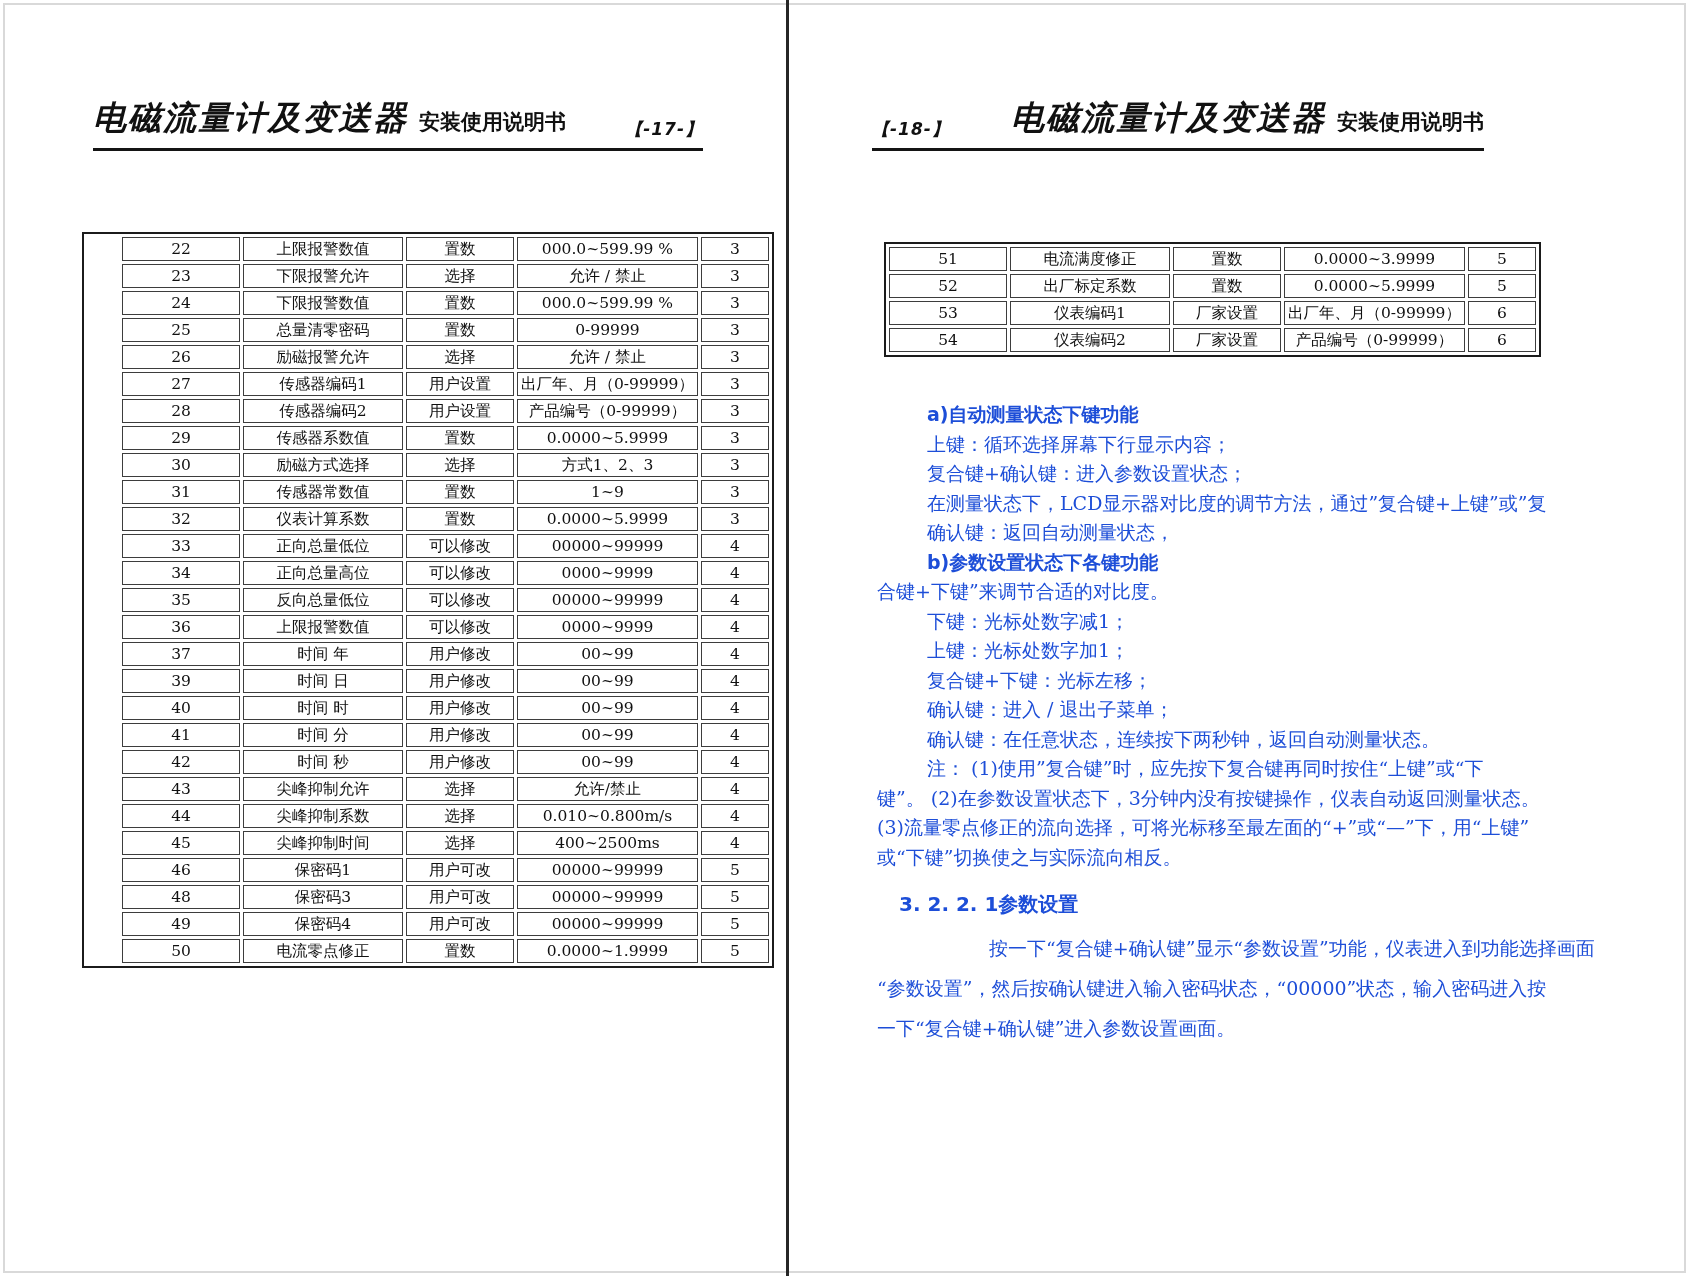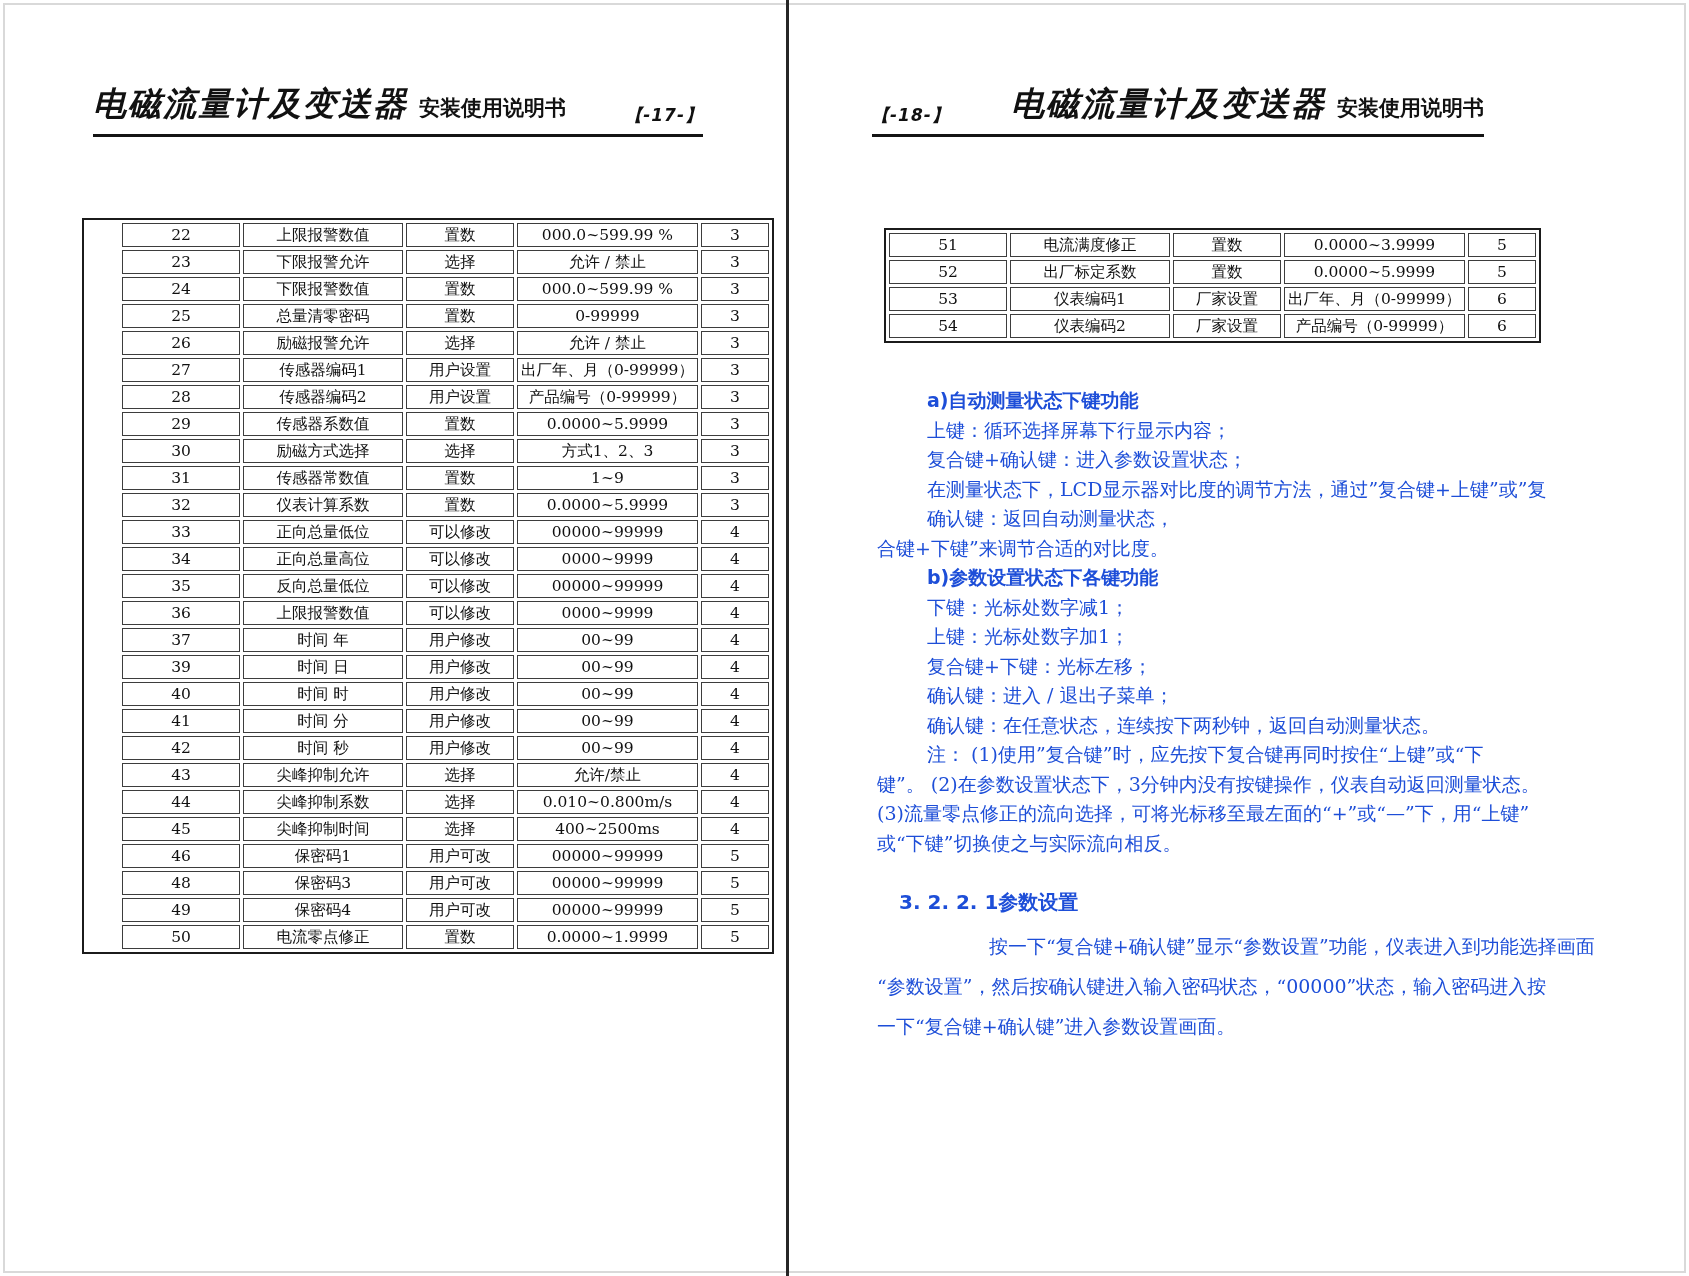--- a/index.html
+++ b/index.html
@@ -16,21 +16,21 @@
     position:absolute;inset:3px;
     border:2px solid #d9d9d9;
     pointer-events:none;
   }
   
   .divider{
     position:absolute;left:786px;top:0;
     width:3px;height:1276px;
     background:#262626;
   }
-  .page{position:absolute;top:0;height:1112px;}
+  .page{position:absolute;top:14px;height:1112px;}
   .page-left{left:0;width:786px;}
   .page-right{left:789px;width:900px;}
 
   
   .pagehead{
     position:absolute;top:82px;
     display:flex;align-items:flex-end;justify-content:space-between;
     border-bottom:3px solid #141414;
     padding-bottom:7px;
   }
@@ -84,21 +84,21 @@
   .ln{line-height:29.5px;white-space:nowrap;}
   .ln-heading{
     font-family:"DejaVu Sans", sans-serif;
     font-weight:bold;padding-left:50px;
   }
   .ln-indent{padding-left:50px;}
   .ln-flush{padding-left:0;}
   .ln-heading2{
     font-family:"DejaVu Sans", sans-serif;
     font-weight:bold;font-size:20px;
-    margin-top:30px;margin-bottom:8px;
+    margin-top:18px;margin-bottom:8px;
     padding-left:22px;
   }
   .ln-para-first{padding-left:112px;line-height:40px;}
   .ln-para{padding-left:0;line-height:40px;}
 </style>
 </head>
 <body>
 
 <div class="canvas">
   <div class="scan-frame"></div>
@@ -349,22 +349,22 @@
           </tr>
         </tbody>
     </table>
 
     <div class="bodytext">
         <div class="ln ln-heading">a)自动测量状态下键功能</div>
         <div class="ln ln-indent">上键：循环选择屏幕下行显示内容；</div>
         <div class="ln ln-indent">复合键+确认键：进入参数设置状态；</div>
         <div class="ln ln-indent">在测量状态下，LCD显示器对比度的调节方法，通过”复合键+上键”或”复</div>
         <div class="ln ln-indent">确认键：返回自动测量状态，</div>
+        <div class="ln ln-heading">b)参数设置状态下各键功能</div>
         <div class="ln ln-flush">合键+下键”来调节合适的对比度。</div>
-        <div class="ln ln-heading">b)参数设置状态下各键功能</div>
         <div class="ln ln-indent">下键：光标处数字减1；</div>
         <div class="ln ln-indent">上键：光标处数字加1；</div>
         <div class="ln ln-indent">复合键+下键：光标左移；</div>
         <div class="ln ln-indent">确认键：进入 / 退出子菜单；</div>
         <div class="ln ln-indent">确认键：在任意状态，连续按下两秒钟，返回自动测量状态。</div>
         <div class="ln ln-indent">注： (1)使用”复合键”时，应先按下复合键再同时按住“上键”或“下</div>
         <div class="ln ln-flush">键”。 (2)在参数设置状态下，3分钟内没有按键操作，仪表自动返回测量状态。</div>
         <div class="ln ln-flush">(3)流量零点修正的流向选择，可将光标移至最左面的“+”或“—”下，用“上键”</div>
         <div class="ln ln-flush">或“下键”切换使之与实际流向相反。</div>
         <div class="ln ln-heading2">3. 2. 2. 1参数设置</div>

